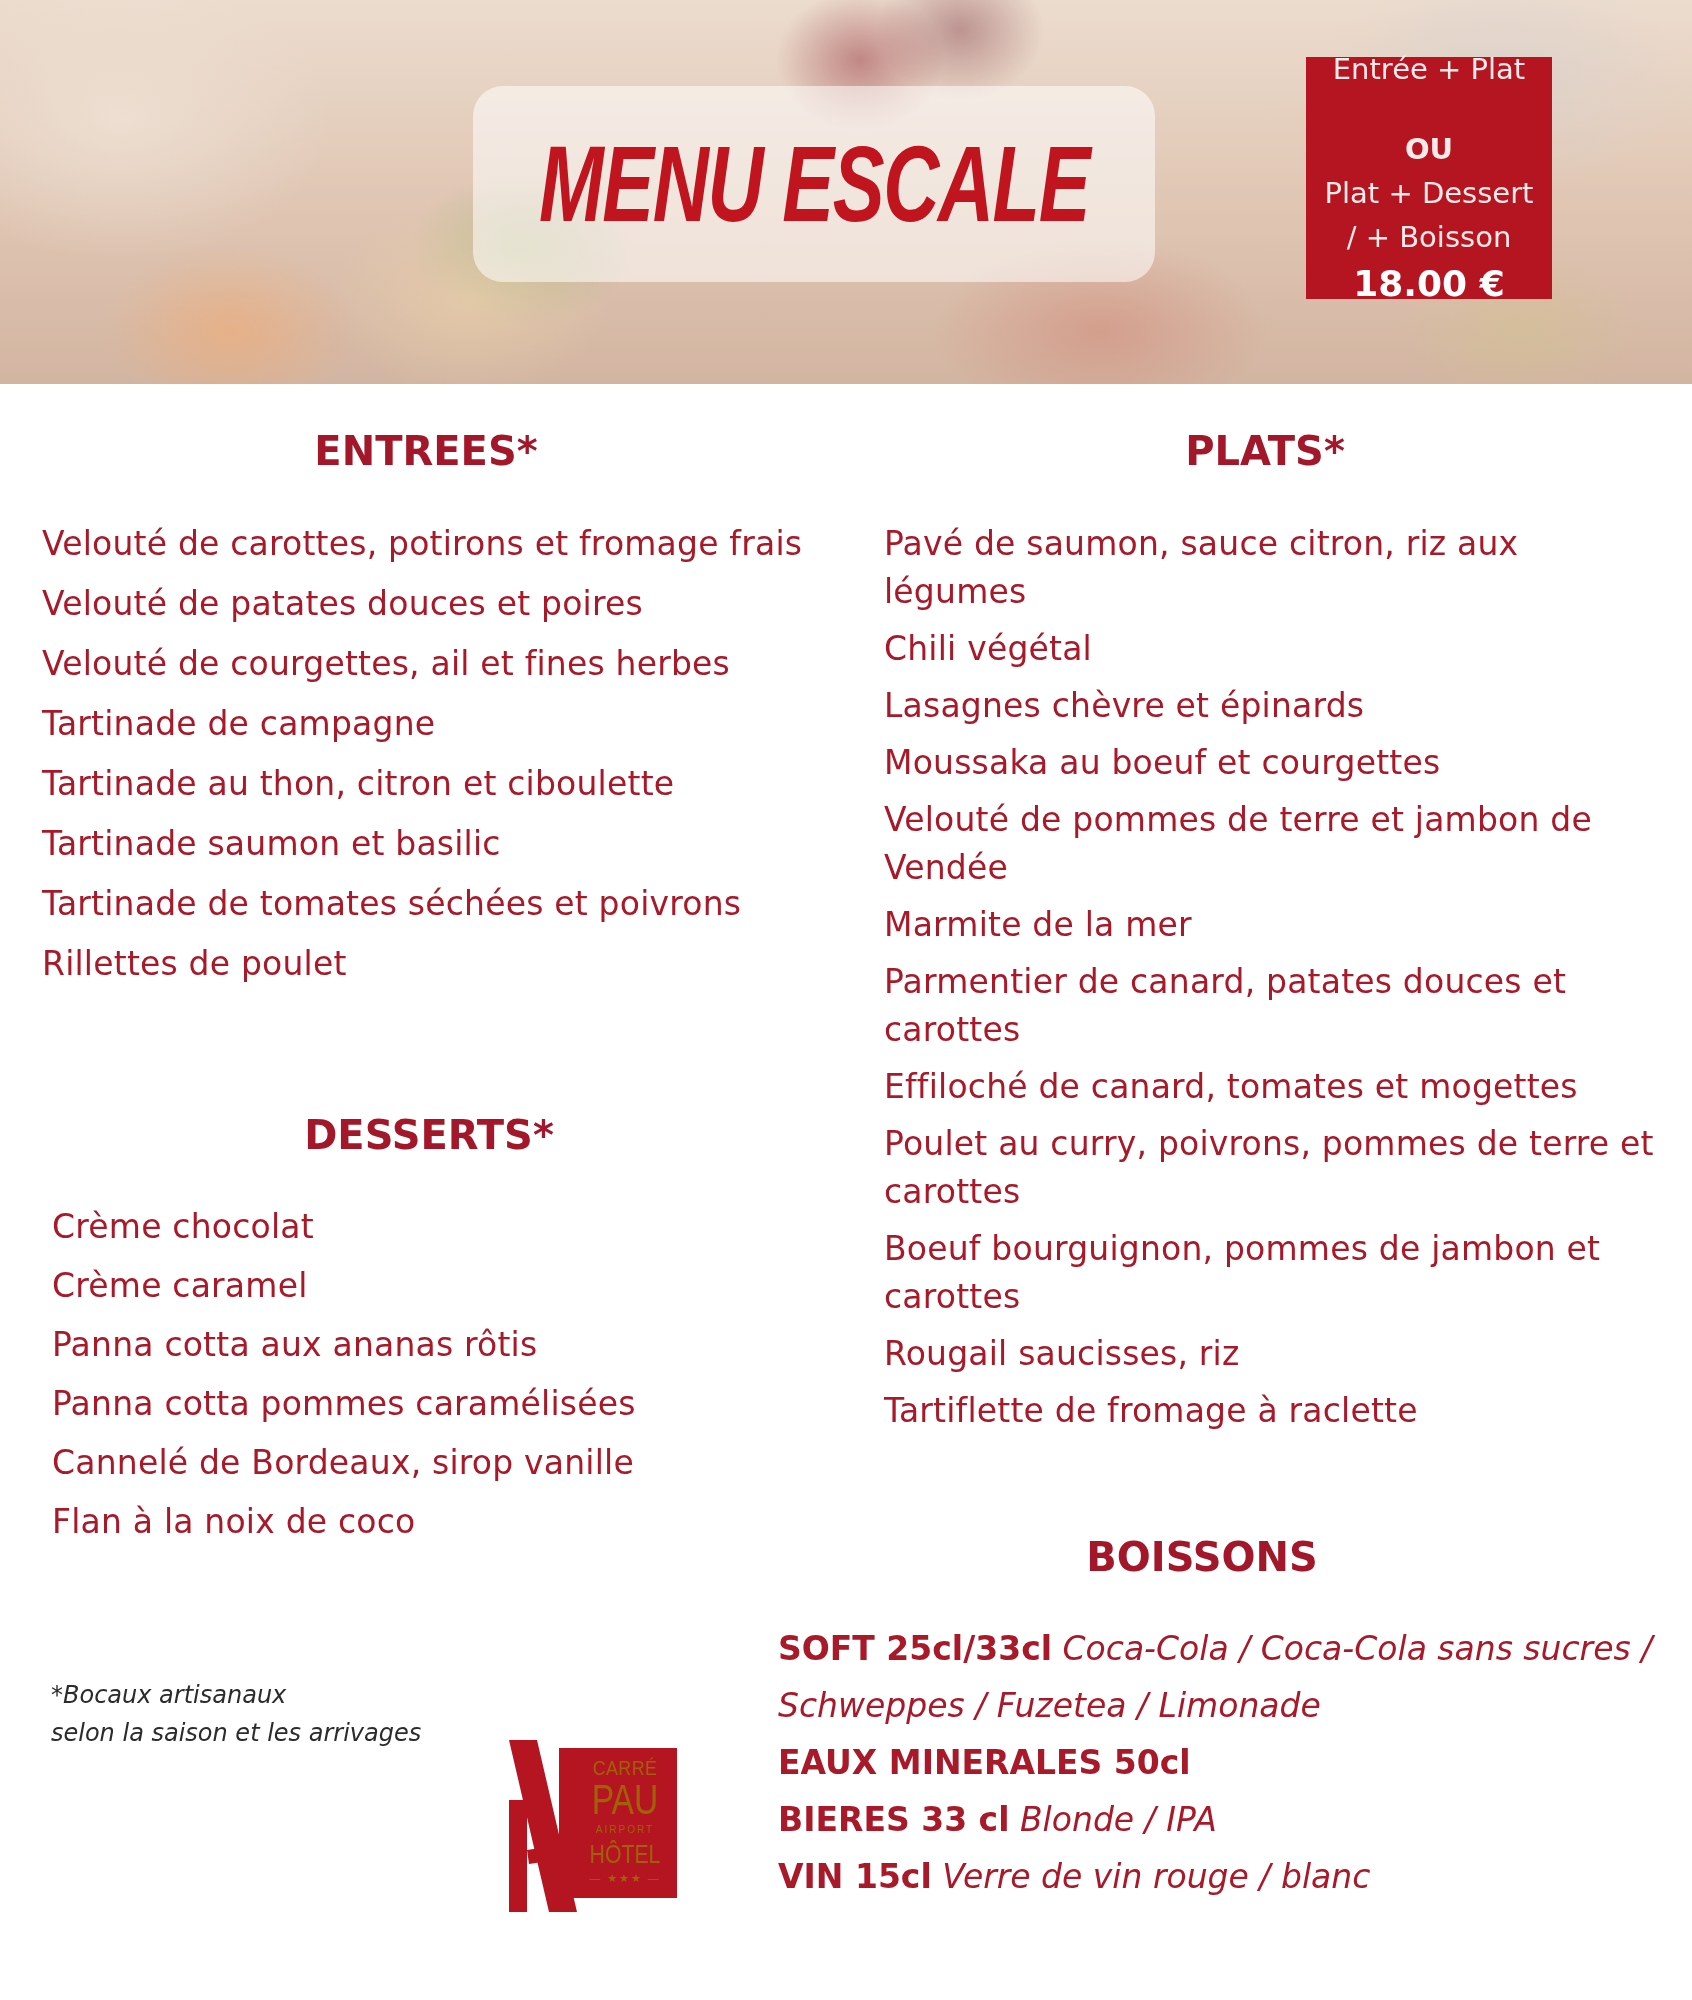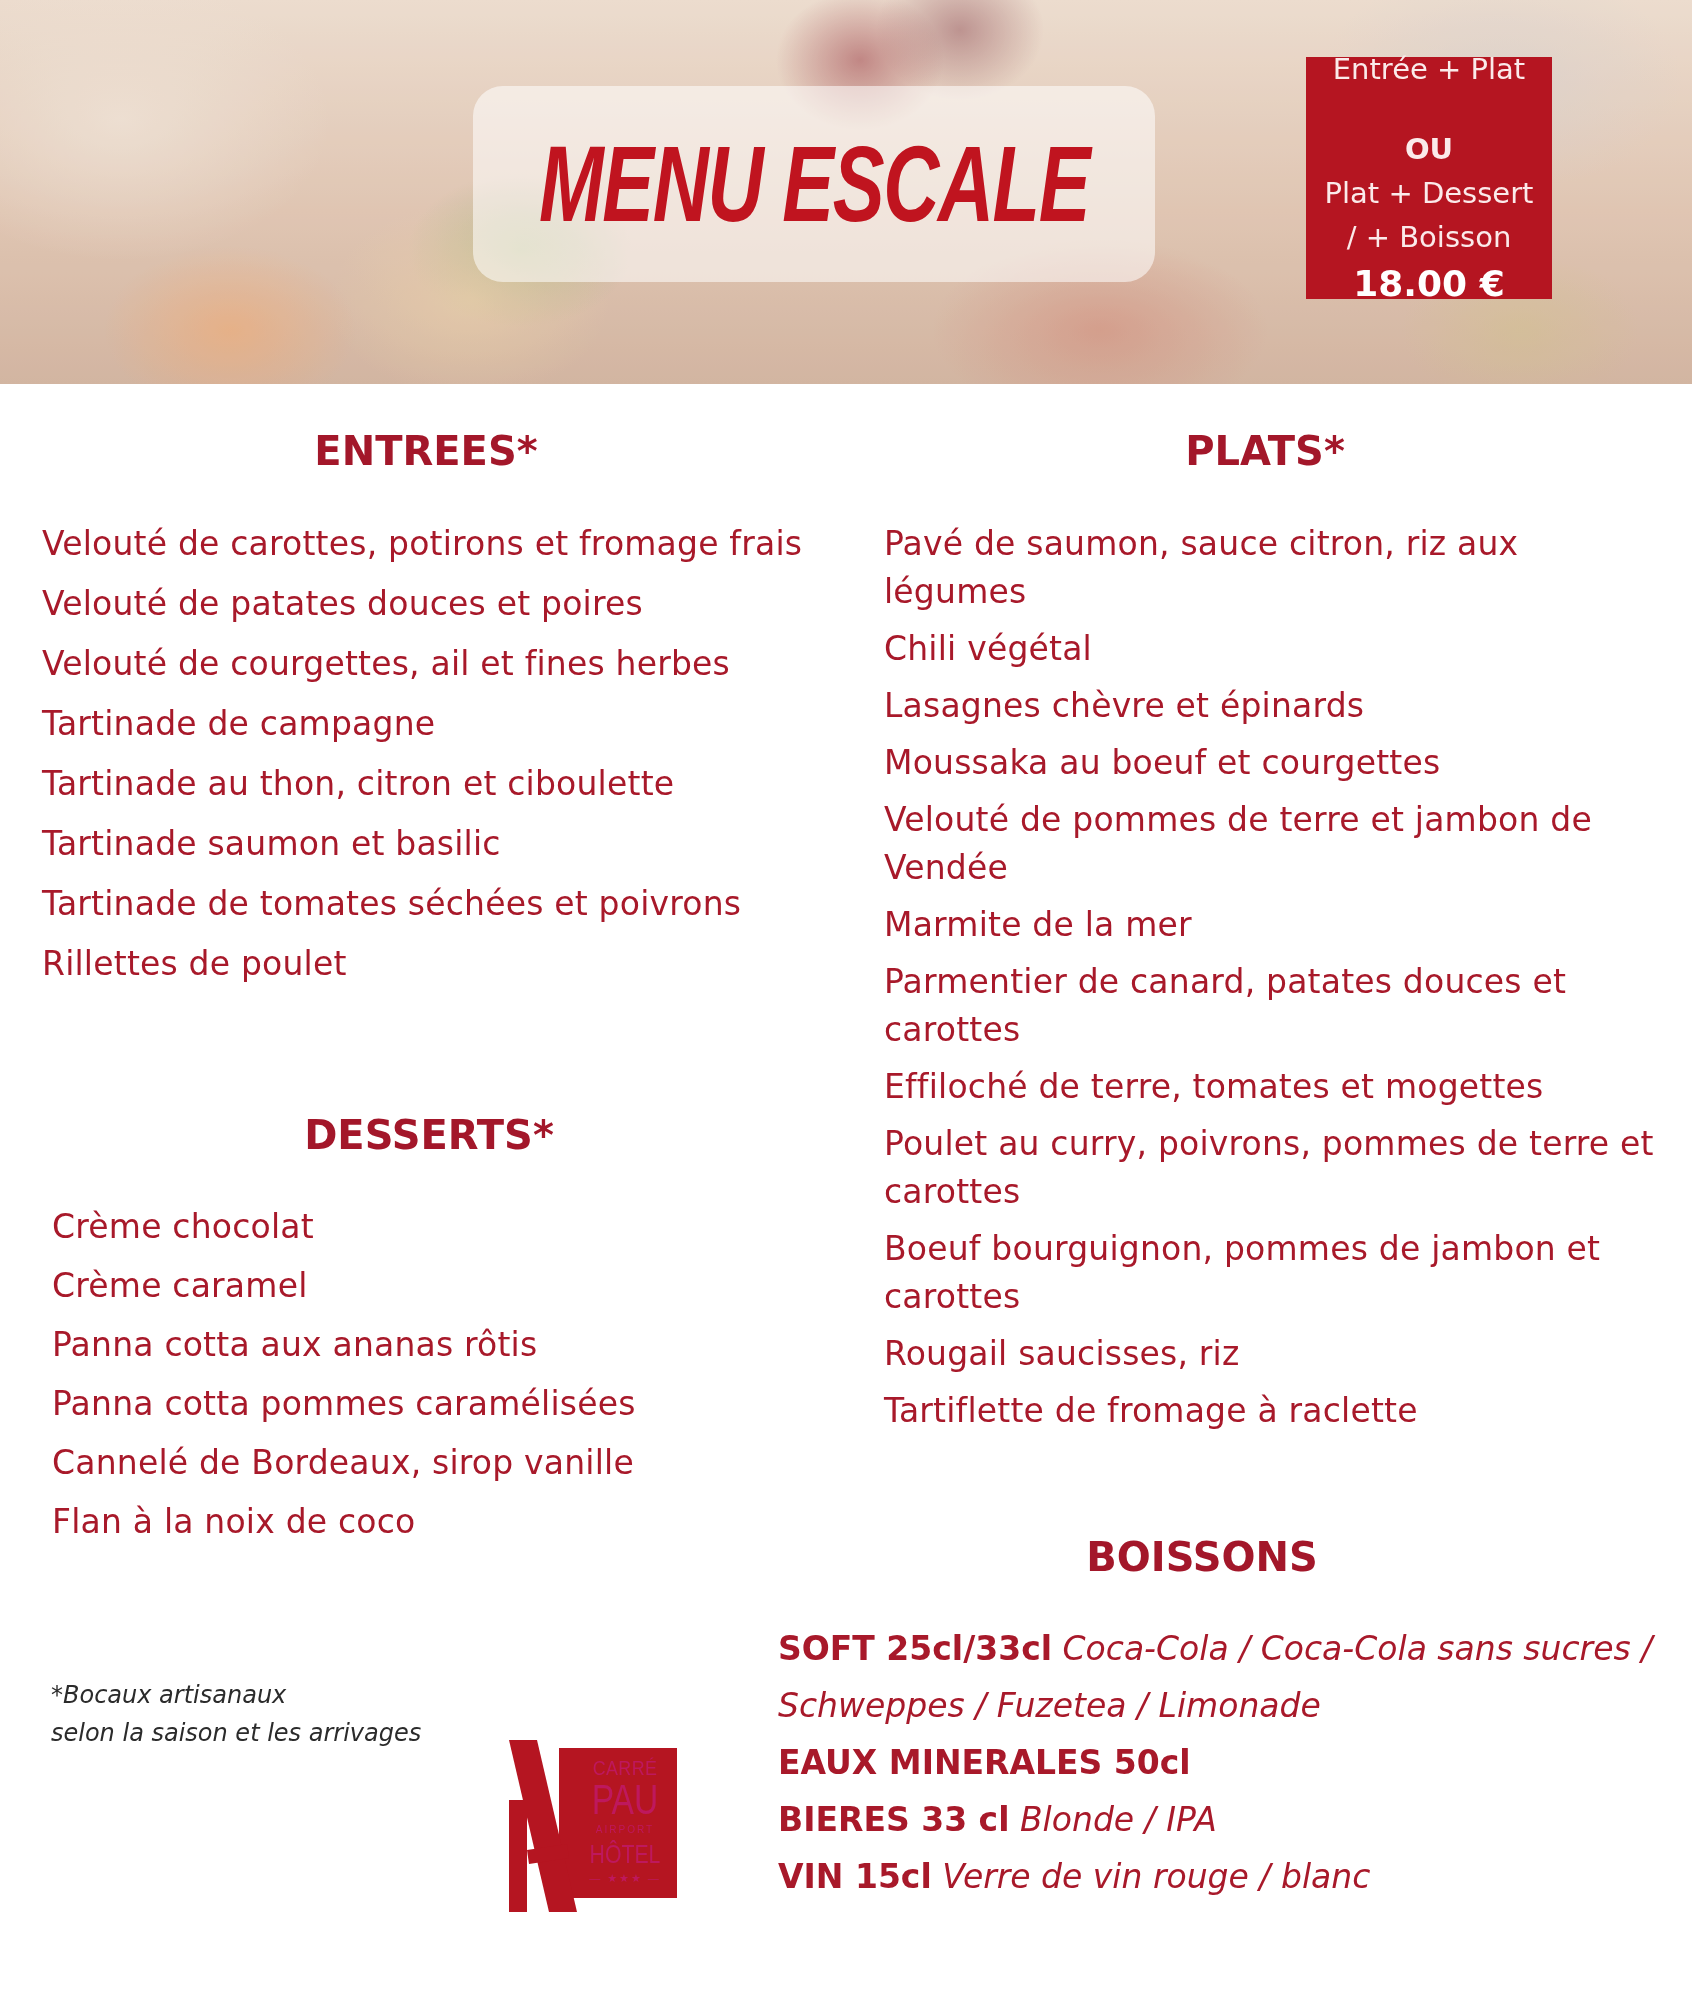--- a/index.html
+++ b/index.html
@@ -69,21 +69,21 @@
 
   .footnote {
     position: absolute; left: 51px; top: 1676px; font-size: 24px; line-height: 38px;
     font-style: italic; color: #2b2b2b;
   }
 
   
   .logo { position: absolute; left: 509px; top: 1740px; width: 168px; height: 172px; }
   .logo-text {
     position: absolute; left: 68px; top: 16px; width: 96px; text-align: center;
-    color: #be185d; font-family: "Liberation Sans", sans-serif;
+    color: #a16207; font-family: "Liberation Sans", sans-serif;
   }
   .logo-text .carre { font-size: 21px; line-height: 24px; letter-spacing: 0.5px; display:block; transform: scaleX(0.85); }
   .logo-text .pau { font-size: 42px; line-height: 40px; display:block; transform: scaleX(0.8); font-weight: 400; }
   .logo-text .airport { font-size: 10px; line-height: 20px; letter-spacing: 2px; display:block; }
   .logo-text .hotel { font-size: 25px; line-height: 28px; display:block; transform: scaleX(0.85); }
   .logo-text .stars { font-size: 11px; line-height: 20px; letter-spacing: 2px; display:block; }
 </style>
 </head>
 <body>
 
@@ -116,21 +116,21 @@
 
 <div class="heading" style="left:1265px; top:428px;">PLATS*</div>
 <ul class="list plats">
   <li>Pavé de saumon, sauce citron, riz aux légumes</li>
   <li>Chili végétal</li>
   <li>Lasagnes chèvre et épinards</li>
   <li>Moussaka au boeuf et courgettes</li>
   <li>Velouté de pommes de terre et jambon de Vendée</li>
   <li>Marmite de la mer</li>
   <li>Parmentier de canard, patates douces et carottes</li>
-  <li>Effiloché de terre, tomates et mogettes</li>
+  <li>Effiloché de canard, tomates et mogettes</li>
   <li>Poulet au curry, poivrons, pommes de terre et carottes</li>
   <li>Boeuf bourguignon, pommes de jambon et carottes</li>
   <li>Rougail saucisses, riz</li>
   <li>Tartiflette de fromage à raclette</li>
 </ul>
 
 <div class="heading" style="left:429px; top:1112px;">DESSERTS*</div>
 <ul class="list desserts">
   <li>Crème chocolat</li>
   <li>Crème caramel</li>

